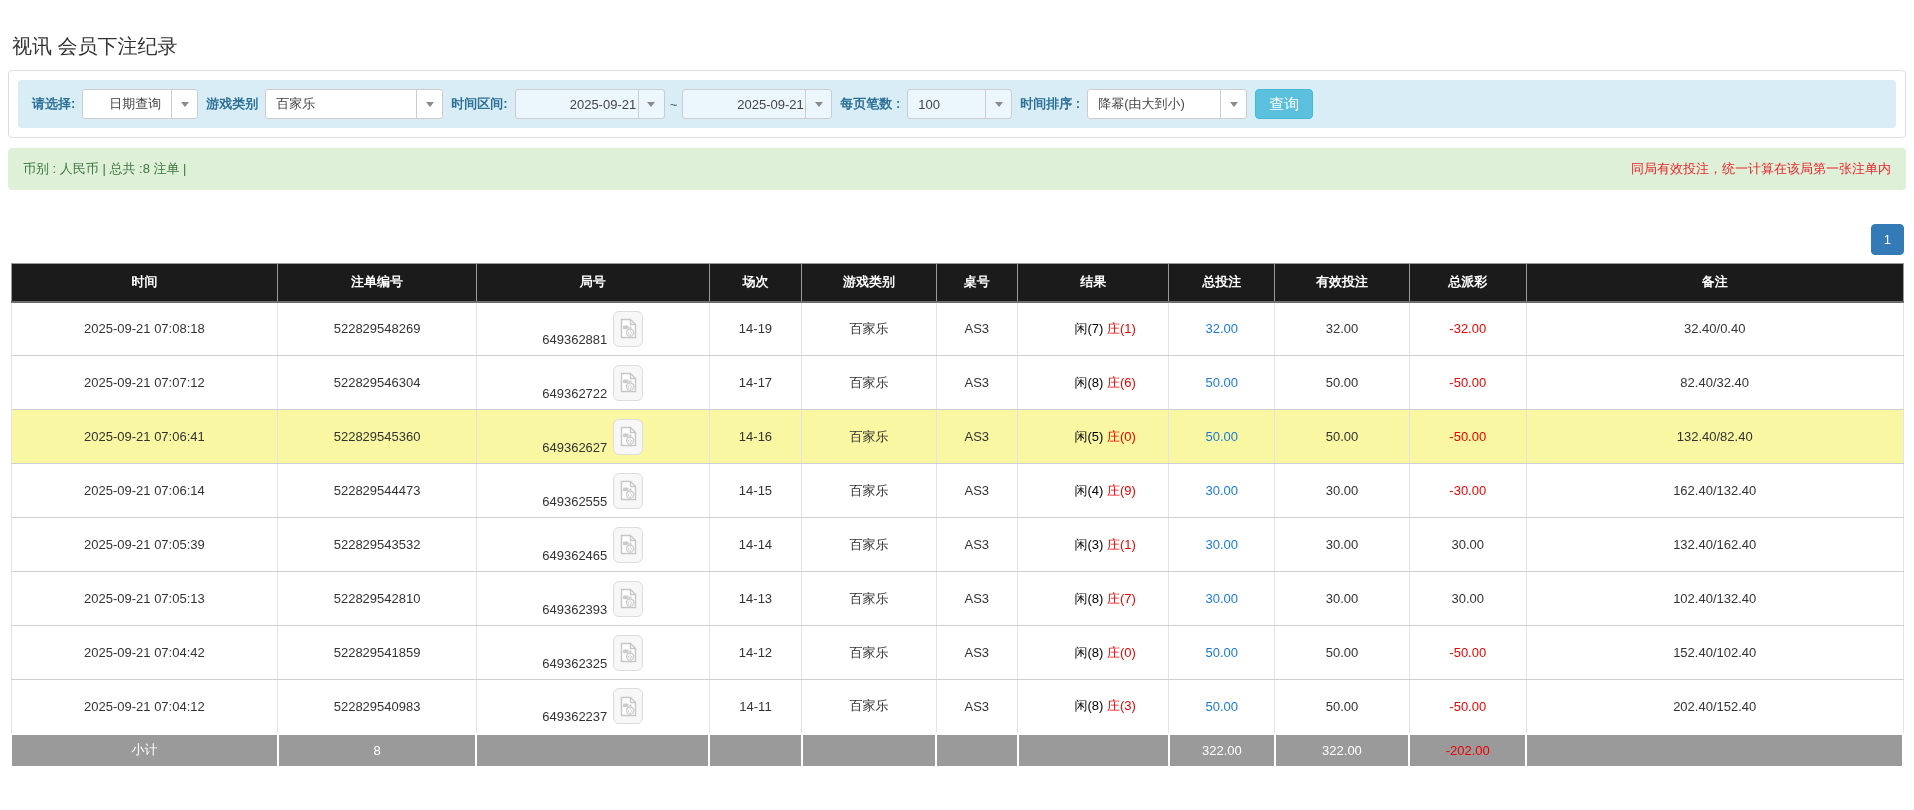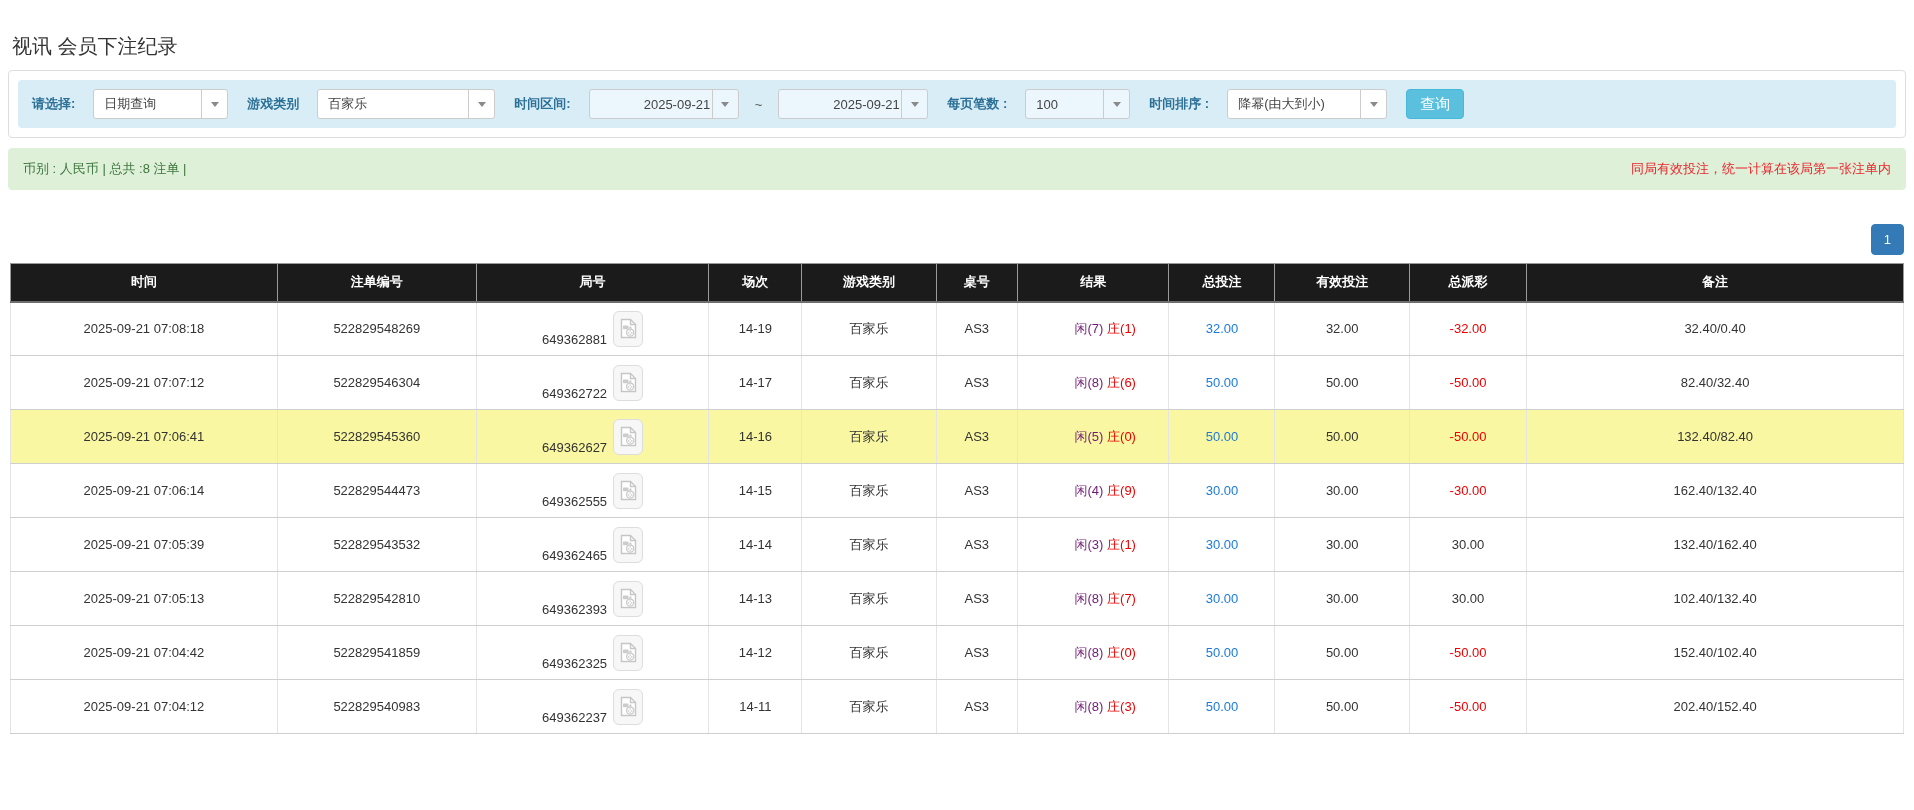--- a/index.html
+++ b/index.html
@@ -4,32 +4,32 @@
 <style>
   * { box-sizing: border-box; margin: 0; padding: 0; }
   html,body { width: 1914px; min-height: 810px; background: #fff;
     font-family: "Liberation Sans", "DejaVu Sans", sans-serif; color: #333; }
 
   .page-title { font-size: 20px; color: #333; padding: 9px 0 10px 12px; font-weight: normal; margin-top: 24px; }
 
   
   .filter-panel { margin: 0 8px; background: #fff; border: 1px solid #ddd; border-radius: 4px; padding: 9px; }
   .filter-bar { background: #d9edf7; border-radius: 4px; padding: 9px 14px;
-    display: flex; align-items: center; gap: 11px; }
+    display: flex; align-items: center; }
   .f-label { color: #2c7097; font-weight: bold; font-size: 13px; white-space: nowrap; margin: 0 7px 0 8px; }
   .f-label:first-child { margin-left: 0; }
   .sel { background: #fff; border: 1px solid #ccc; border-radius: 3px; height: 30px;
     display: flex; align-items: center; cursor: pointer; }
   .sel .sel-text { font-size: 13px; color: #444; padding: 0 10px; flex: 1; white-space: nowrap; overflow: hidden; }
   .sel .caret-box { width: 26px; align-self: stretch; border-left: 1px solid #ccc;
     display: flex; align-items: center; justify-content: center; }
   .caret { width: 0; height: 0; border-left: 4px solid transparent; border-right: 4px solid transparent;
     border-top: 5px solid #8a8a8a; }
   .sel.tinted { background: #ecf7fd; }
-  .w135 { width: 135px; } .w178 { width: 178px; } .w150 { width: 150px; padding-left: 44px; }
+  .w135 { width: 116px; text-align: right; } .w178 { width: 178px; } .w150 { width: 150px; padding-left: 44px; }
   .w105 { width: 105px; } .w160 { width: 160px; }
   .tilde { color: #555; font-size: 13px; margin: 0 5px; }
   .search-btn { background: #5bc0de; border: 1px solid #46b8da; color: #fff; font-size: 15px;
     height: 30px; padding: 0 13px; border-radius: 4px; margin-left: 8px; cursor: pointer; }
 
   
   .summary-bar { margin: 10px 8px 0; background: #dff0d8; border: 1px solid #dff0d8; border-radius: 4px;
     padding: 11px 14px; display: flex; justify-content: space-between; align-items: center; font-size: 13px; }
   .summary-left { color: #3c763d; }
   .summary-right { color: #e8262d; }
@@ -39,21 +39,21 @@
   .page-btn { display: inline-block; background: #337ab7; border: 1px solid #337ab7; color: #fff;
     font-size: 13px; padding: 7px 12px; border-radius: 4px; cursor: pointer; }
 
   
   table { width: 1894px; margin: 0 10px 10px; border-collapse: collapse; font-size: 13px; text-align: center; }
   thead th { background: #1b1b1b; color: #fff; font-weight: bold; height: 38px;
     border: 1px solid #9a9a9a; border-bottom: 2px solid #6e6e6e; }
   tbody td { height: 54px; background: #fff; border: 1px solid #e4e4e4; border-bottom: 1px solid #cfcfcf; color: #333; }
   tbody tr.hl td { background: #f9f7a1; }
   tfoot td { height: 33px; background: #9a9a9a; color: #fff; border: 2px solid #fff; }
-  .blue { color: #701a75; margin-left: 24px; }
+  .blue { color: #000000; margin-left: 24px; }
   .red { color: #ee0000; }
   .link { color: #1a7ad9; text-decoration: none; cursor: pointer; }
   .round-cell { display: flex; align-items: flex-end; justify-content: center; gap: 6px; }
   .video-btn { width: 30px; height: 36px; background: #f7f7f7; border: 1px solid #ddd; border-radius: 6px;
     display: inline-flex; align-items: center; justify-content: center; cursor: pointer; }
 </style>
 </head>
 <body>
 
 <h1 class="page-title">视讯 会员下注纪录</h1>
@@ -385,14 +385,27 @@
         <td>百家乐</td>
         <td>AS3</td>
         <td><span class="blue">闲(8)</span> <span class="red">庄(3)</span></td>
         <td><span class="link">50.00</span></td>
         <td>50.00</td>
         <td><span class="red">-50.00</span></td>
         <td>202.40/152.40</td>
       </tr>
     </tbody>
   <tfoot>
+      <tr>
+        <td>小计</td>
+        <td>8</td>
+        <td></td>
+        <td></td>
+        <td></td>
+        <td></td>
+        <td></td>
+        <td>322.00</td>
+        <td>322.00</td>
+        <td><span class="red">-202.00</span></td>
+        <td></td>
+      </tr>
     </tfoot>
 </table>
 
 </body></html>

